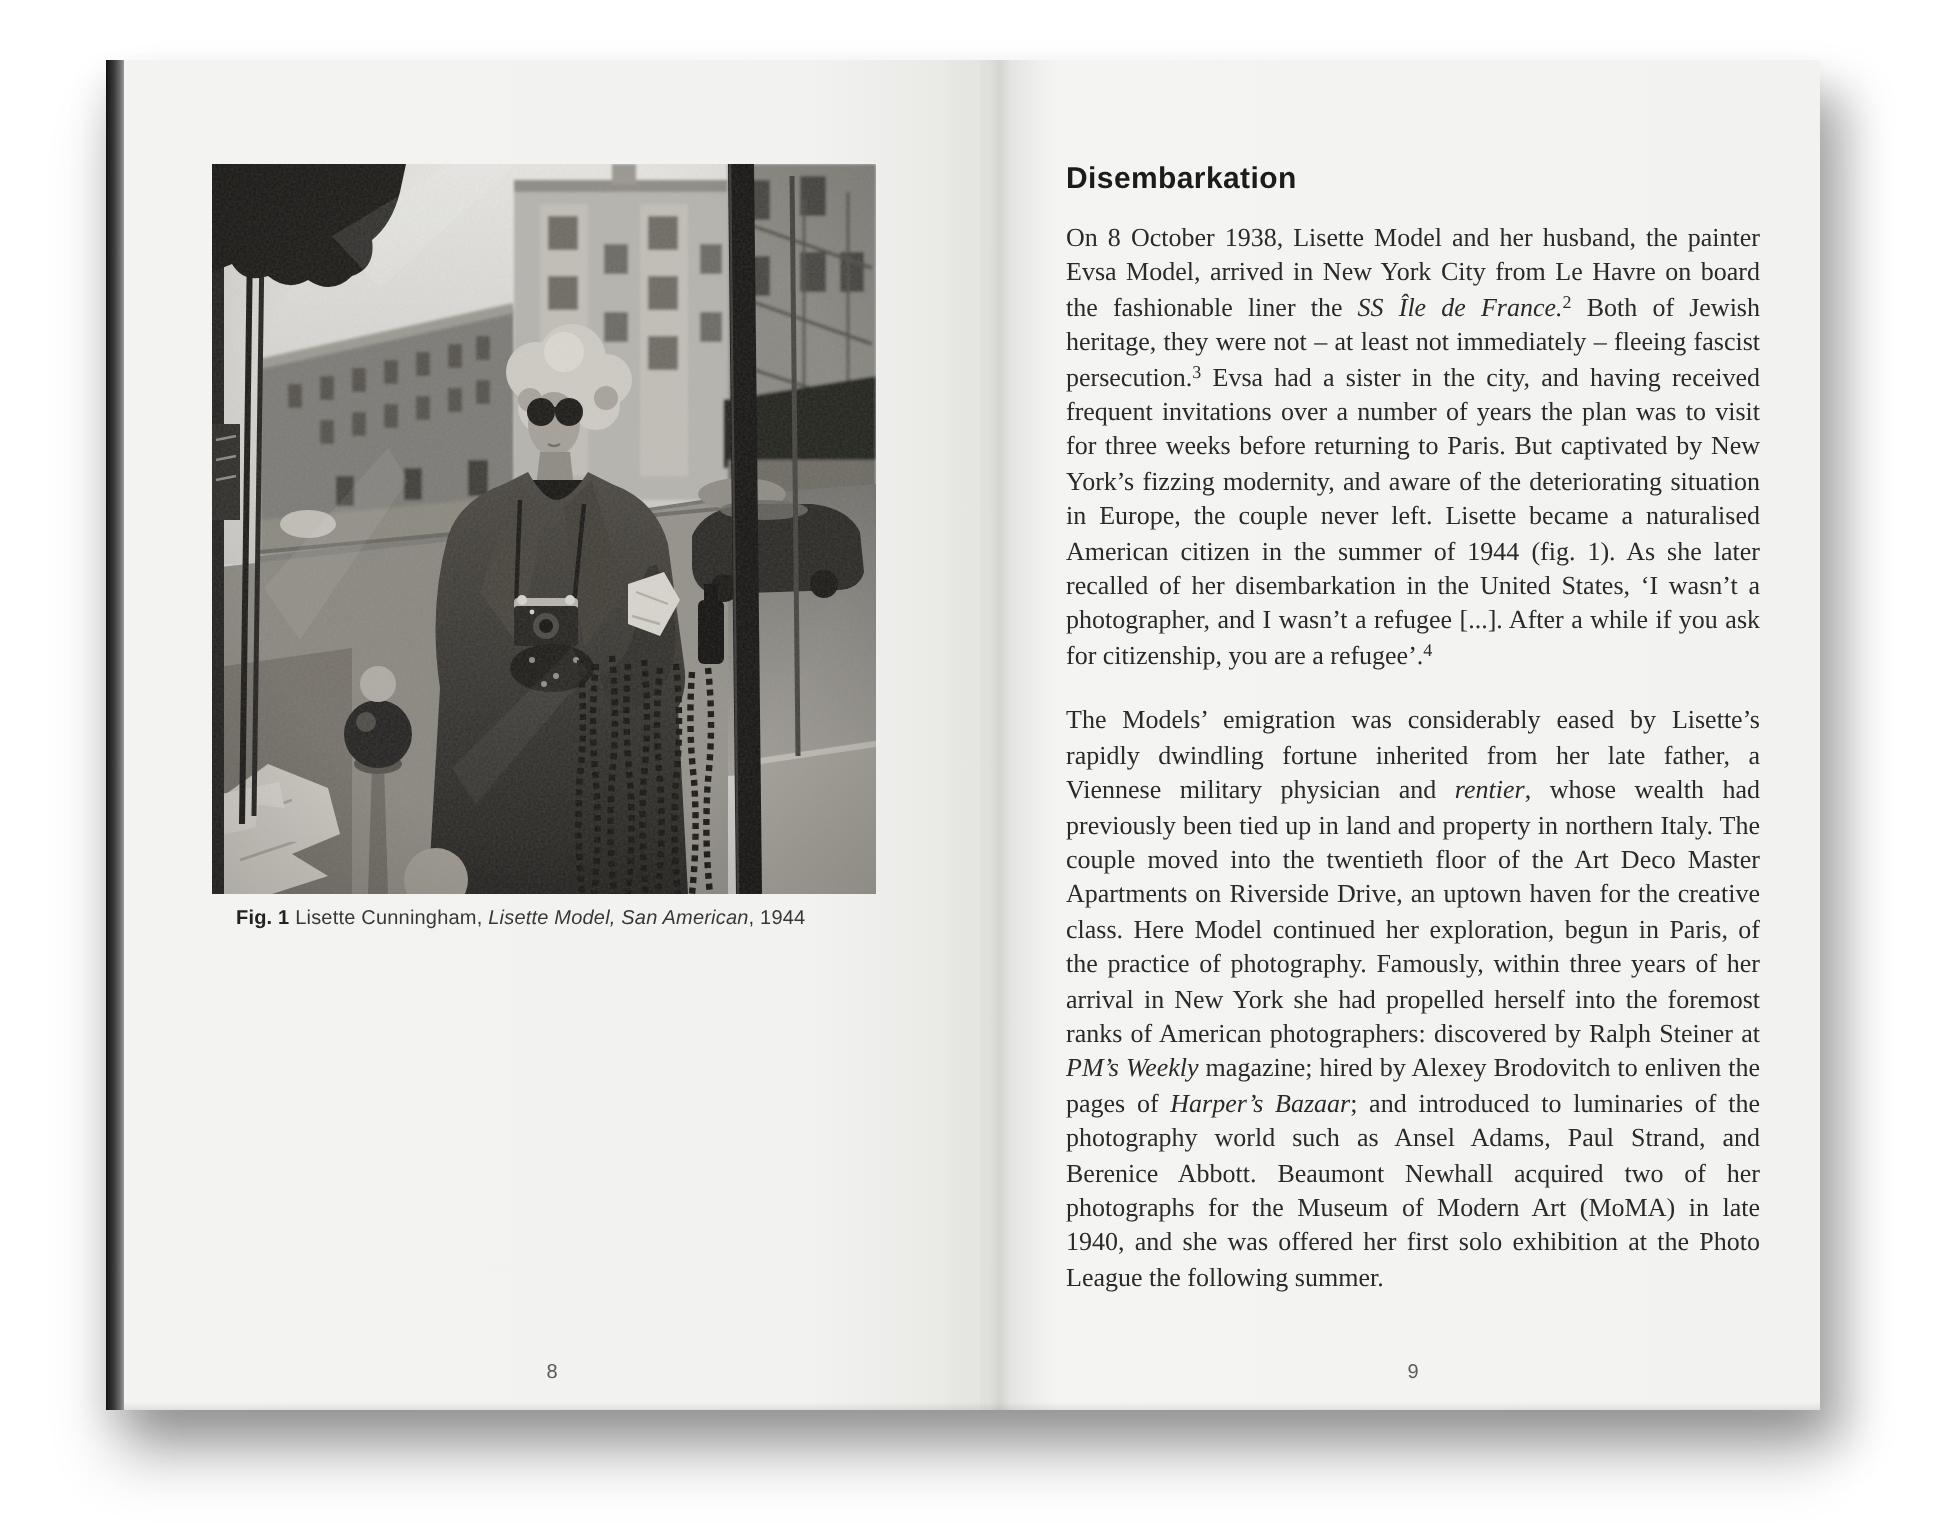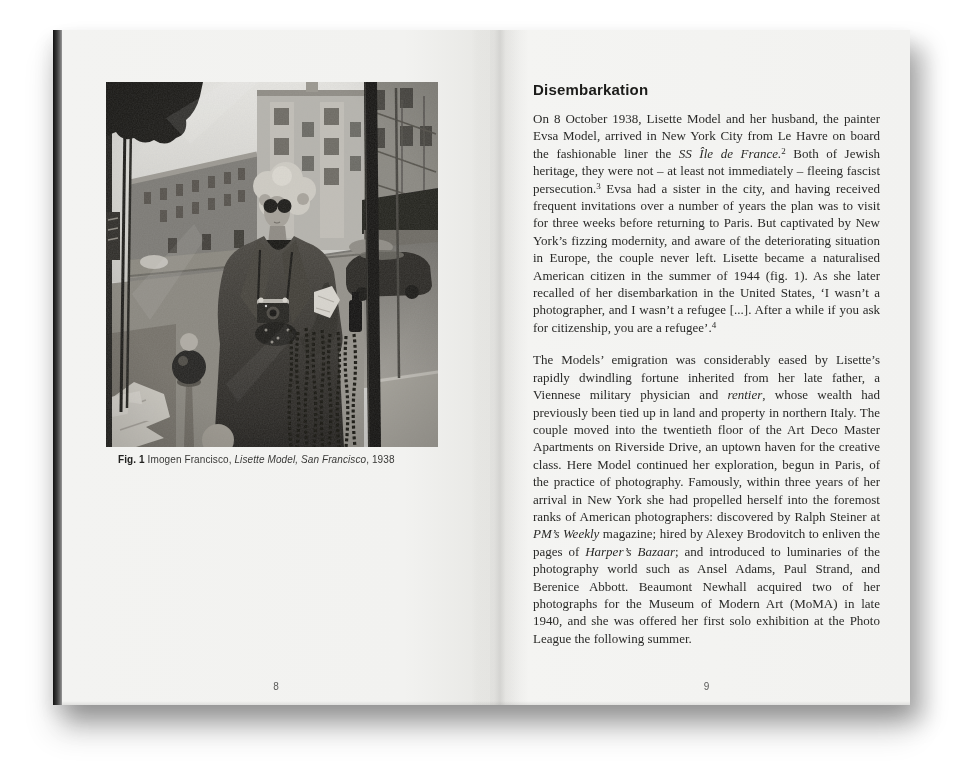--- a/index.html
+++ b/index.html
@@ -263,21 +263,21 @@
               <polygon points="60,36 120,0 152,0 84,62" opacity="0.10"></polygon>
               <polygon points="26,212 88,142 98,158 44,238" opacity="0.07"></polygon>
               <polygon points="120,302 180,242 188,254 132,320" opacity="0.05"></polygon>
             </g>
 
             <rect width="332" height="365" filter="url(#grain)" opacity="0.32"></rect>
             <rect width="332" height="365" fill="url(#vig)"></rect>
           </svg>
         </figure>
 
-        <div class="caption"><b>Fig. 1</b><span> Imogen Francisco, </span><em>Lisette Model, San Francisco</em><span>, 1938</span></div>
+        <div class="caption"><b>Fig. 1</b><span> Lisette Cunningham, </span><em>Lisette Model, San American</em><span>, 1944</span></div>
 
         <div class="pagenum">8</div>
       </div>
 
       <div class="page page-right">
         <h1 class="heading">Disembarkation</h1>
 
         <div class="bodytext">
           <p><span>On 8 October 1938, Lisette Model and her husband, the painter Evsa Model, arrived in New York City from Le Havre on board the fashionable liner the </span><em>SS Île de France.</em><sup>2</sup><span> Both of Jewish heritage, they were not – at least not immediately – fleeing fascist persecution.</span><sup>3</sup><span> Evsa had a sister in the city, and having received frequent invitations over a number of years the plan was to visit for three weeks before returning to Paris. But captivated by New York’s fizzing modernity, and aware of the deteriorating situation in Europe, the couple never left. Lisette became a naturalised American citizen in the summer of 1944 (fig. 1). As she later recalled of her disembarkation in the United States, ‘I wasn’t a photographer, and I wasn’t a refugee [...]. After a while if you ask for citizenship, you are a refugee’.</span><sup>4</sup></p>
           <p><span>The Models’ emigration was considerably eased by Lisette’s rapidly dwindling fortune inherited from her late father, a Viennese military physician and </span><em>rentier</em><span>, whose wealth had previously been tied up in land and property in northern Italy. The couple moved into the twentieth floor of the Art Deco Master Apartments on Riverside Drive, an uptown haven for the creative class. Here Model continued her exploration, begun in Paris, of the practice of photography. Famously, within three years of her arrival in New York she had propelled herself into the foremost ranks of American photographers: discovered by Ralph Steiner at </span><em>PM’s Weekly</em><span> magazine; hired by Alexey Brodovitch to enliven the pages of </span><em>Harper’s Bazaar</em><span>; and introduced to luminaries of the photography world such as Ansel Adams, Paul Strand, and Berenice Abbott. Beaumont Newhall acquired two of her photographs for the Museum of Modern Art (MoMA) in late 1940, and she was offered her first solo exhibition at the Photo League the following summer.</span></p>

